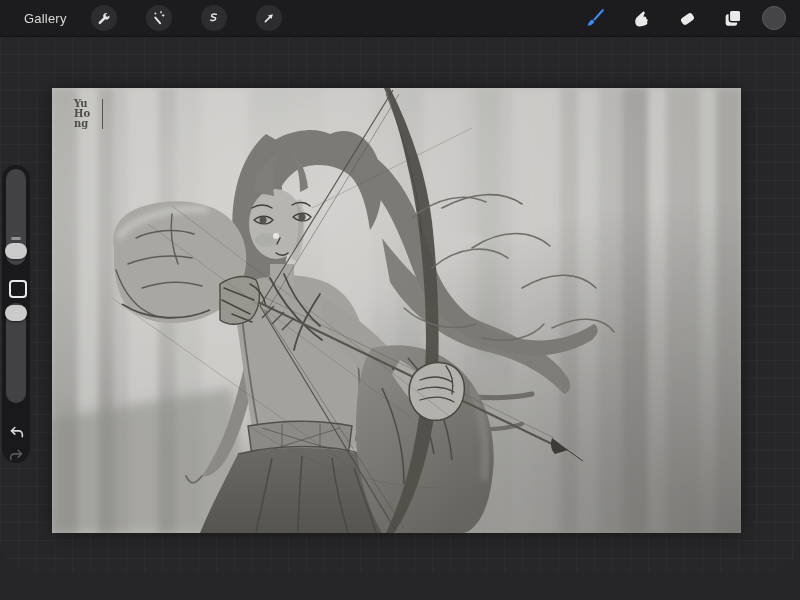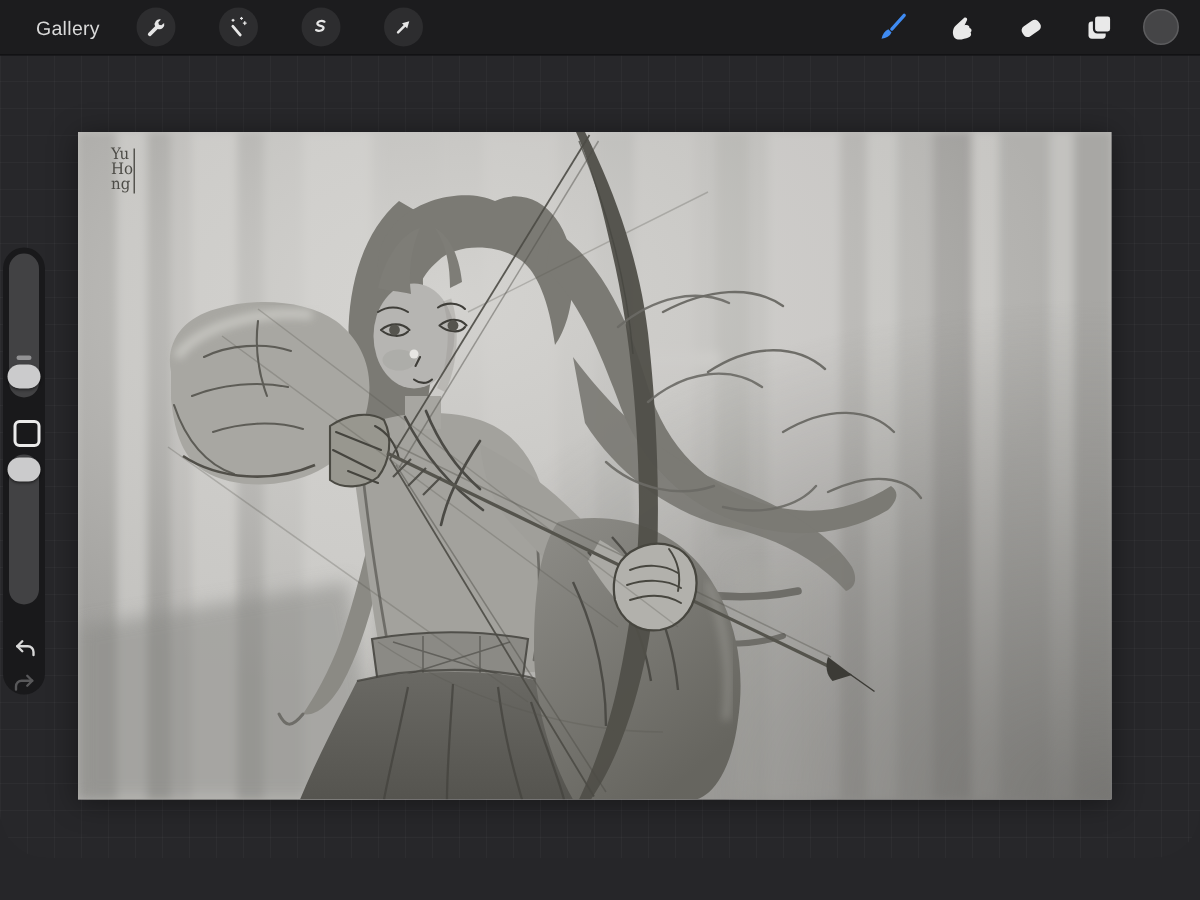--- a/index.html
+++ b/index.html
@@ -32,21 +32,21 @@
   .thumb.t1{top:78px;} .thumb.t2{top:140px;}
   .modify{position:absolute;left:7px;top:115px;width:14px;height:14px;border:2px solid #eaeaea;
     border-radius:4px;box-sizing:content-box;background:transparent;}
   .histbtn{position:absolute;left:5px;width:18px;height:18px;display:flex;align-items:center;justify-content:center;}
   .undo{top:258px;} .redo{top:281px;}
   
   .canvas{position:absolute;left:52px;top:88px;width:689px;height:445px;background:#b9b8b5;
     box-shadow:0 2px 18px rgba(0,0,0,.4);overflow:hidden;}
   .canvas svg{position:absolute;left:0;top:0;}
   .signature{position:absolute;left:22px;top:11px;color:#4d4c47;font-size:10px;line-height:10px;
-    font-weight:normal;padding-right:0;border-right:1.5px solid #55544f;letter-spacing:0;
+    font-weight:bold;padding-right:12px;border-right:1.5px solid #55544f;letter-spacing:0;
     font-family:"DejaVu Serif",serif;}
   .signature span{display:block;transform:scaleY(1.05);}
 </style>
 </head>
 <body>
 
 <div class="stage">
 
   <div class="topbar">
     <div class="gallery">Gallery</div>

